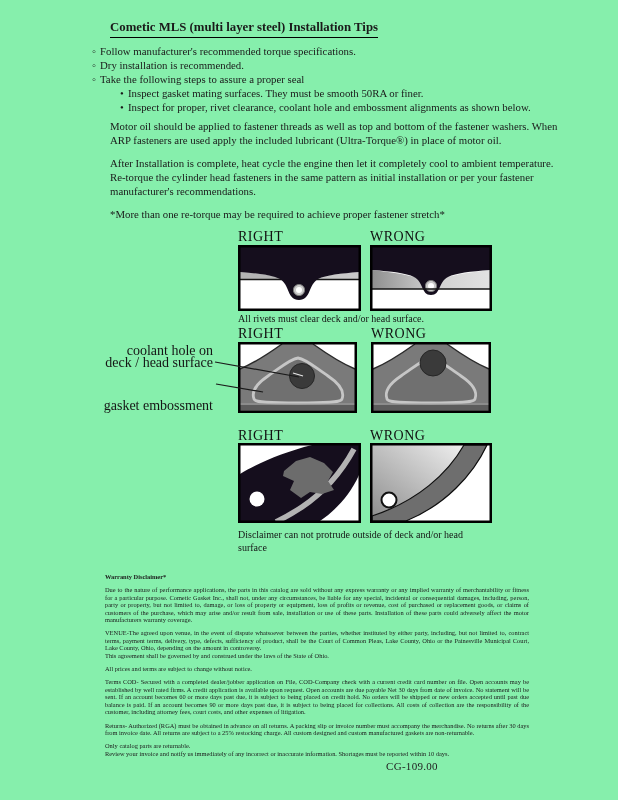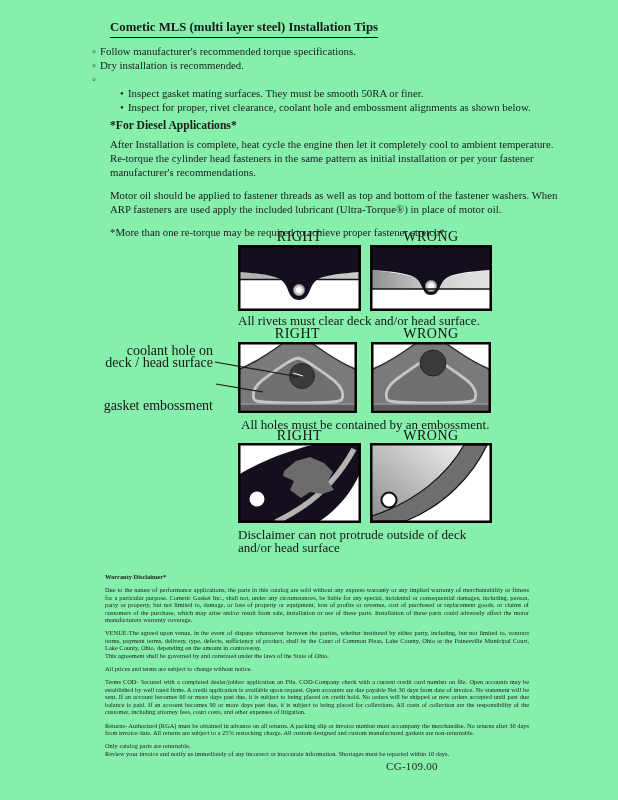--- a/index.html
+++ b/index.html
@@ -17,22 +17,22 @@
   .bmark{width:8px;color:#1a1a1a;}
   .srow{margin-left:28px;display:flex;}
   .smark{width:8px;}
 
   
   #diesel{left:110px;top:119px;width:452px;font-size:10.8px;line-height:14px;}
   #diesel .h{font-weight:bold;font-size:11.6px;margin-bottom:4px;}
   #diesel .p{margin-bottom:9px;}
 
   
-  .dg-label{font-size:14px;letter-spacing:.5px;color:#111;text-align:center;width:123px;}
-  .cap{font-size:13px;color:#151515;}
+  .dg-label{font-size:14px;letter-spacing:.5px;color:#111;text-align:left;width:123px;}
+  .cap{font-size:10px;color:#151515;}
 
   
   .side-label{left:100px;width:113px;text-align:right;font-size:14px;line-height:11.5px;color:#151515;}
 
   
   #legal{left:105px;top:573px;width:424px;font-size:6.4px;line-height:7.4px;color:#1c1c1c;text-align:justify;}
   #legal .lh{font-weight:bold;margin-bottom:6px;}
   #legal .lp{margin-bottom:6px;}
   #legal .lp0{margin-bottom:0;}
 
@@ -51,35 +51,35 @@
     <div class="brow">
       <span class="bmark">◦</span>
       <span>Follow manufacturer's recommended torque specifications.</span>
     </div>
     <div class="brow">
       <span class="bmark">◦</span>
       <span>Dry installation is recommended.</span>
     </div>
     <div class="brow">
       <span class="bmark">◦</span>
+      <span>Take the following steps to assure a proper seal</span>
     </div>
     <div class="srow">
       <span class="smark">•</span>
       <span>Inspect gasket mating surfaces.  They must be smooth 50RA or finer.</span>
     </div>
     <div class="srow">
       <span class="smark">•</span>
       <span>Inspect for proper, rivet clearance, coolant hole and embossment alignments as shown below.</span>
     </div>
   </div>
 
   <div id="diesel" class="abs">
-    <div class="h">*For Diesel Applications*</div>
+    <div class="p">Motor oil should be applied to fastener threads as well as top and bottom of the fastener washers. When ARP fasteners are used apply the included lubricant (Ultra-Torque®) in place of motor oil.</div>
     <div class="p">After Installation is complete, heat cycle the engine then let it completely cool to ambient temperature. Re-torque the cylinder head fasteners in the same pattern as initial installation or per your fastener manufacturer's recommendations.</div>
-    <div class="p">Motor oil should be applied to fastener threads as well as top and bottom of the fastener washers. When ARP fasteners are used apply the included lubricant (Ultra-Torque®) in place of motor oil.</div>
     <div class="p">*More than one re-torque may be required to achieve proper fastener stretch*</div>
   </div>
 
   <div class="abs dg-label" style="left:238px;top:229px;">RIGHT</div>
   <div class="abs dg-label" style="left:370px;top:229px;width:122px;">WRONG</div>
 
   <div class="abs" style="left:238px;top:245px;">
     <svg width="123" height="66" viewBox="0 0 123 66">
       <rect x="0" y="0" width="123" height="66" fill="#ffffff"></rect>
       <path d="M2,27 C18,28 35,30 52,34.5 L2,34.5 Z" fill="#b4b4b4"></path>
@@ -153,21 +153,20 @@
       <line x1="2" y1="68.5" x2="118" y2="68.5" stroke="#8c8c8c" stroke-width="0.8"></line>
       <rect x="1.25" y="1.25" width="117.5" height="68.5" fill="none" stroke="#000" stroke-width="2.5"></rect>
     </svg>
   </div>
 
   <svg class="abs" style="left:0;top:325px;pointer-events:none;" width="618" height="110" viewBox="0 0 618 110">
     <line x1="215" y1="37" x2="299" y2="52" stroke="#1a1a1a" stroke-width="1.2"></line>
     <line x1="216" y1="59" x2="263" y2="67" stroke="#1a1a1a" stroke-width="1.2"></line>
   </svg>
 
-  <div class="abs cap" style="left:241px;top:417px;">All holes must be contained by an embossment.</div>
 
   <div class="abs dg-label" style="left:238px;top:428px;">RIGHT</div>
   <div class="abs dg-label" style="left:370px;top:428px;width:122px;">WRONG</div>
 
   <div class="abs" style="left:238px;top:443px;">
     <svg width="123" height="80" viewBox="0 0 123 80">
       <rect x="0" y="0" width="123" height="80" fill="#ffffff"></rect>
       <rect x="2" y="2" width="119" height="76" fill="#150e1d"></rect>
       <path d="M2,2 H74 C46,9 20,20 2,31 Z" fill="#ffffff"></path>
       <path d="M121,32 C112,52 98,67 82,78 L121,78 Z" fill="#ffffff"></path>

